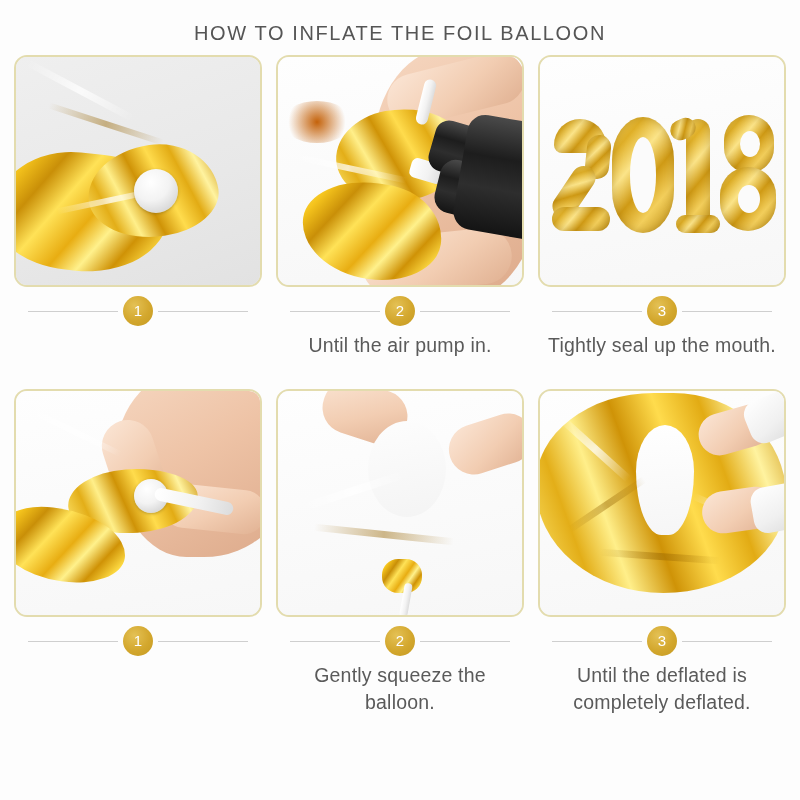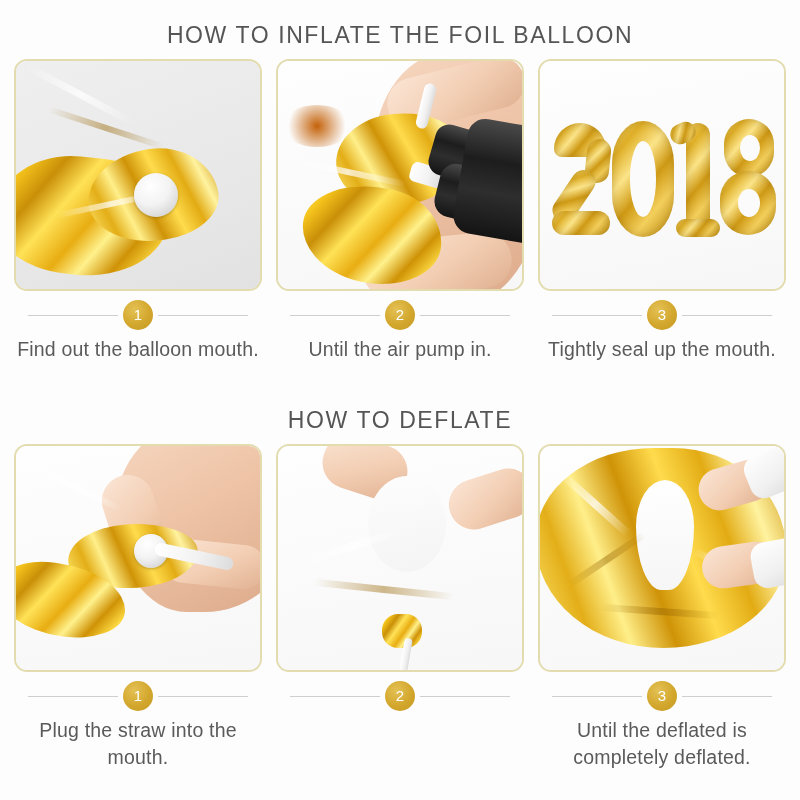--- a/index.html
+++ b/index.html
@@ -18,21 +18,21 @@
     width: 800px;
     height: 800px;
     position: relative;
     background: #fdfdfd;
   }
 
   
   .section { width: 800px; }
   .section-title {
     text-align: center;
-    font-size: 23px;
+    font-size: 20px;
     letter-spacing: 1.6px;
     color: #555555;
     font-weight: 400;
     text-transform: uppercase;
   }
   #section-inflate .section-title { padding-top: 22px; }
   #section-deflate .section-title { padding-top: 14px; }
 
   .row {
     display: flex;
@@ -185,21 +185,20 @@
           <div class="crease" style="left:4px; top:30px; width:120px; height:7px; transform:rotate(28deg);"></div>
           <div class="shade" style="left:30px; top:64px; width:120px; height:6px; transform:rotate(18deg);"></div>
           <div class="crease" style="left:40px; top:140px; width:110px; height:6px; transform:rotate(-12deg);"></div>
           <div class="valve" style="left:118px; top:112px; width:44px; height:44px;"></div>
         </div>
         <div class="divider">
           <div class="line left"></div>
           <div class="line right"></div>
           <div class="badge">1</div>
         </div>
-        <div class="caption">Find out the balloon mouth.</div>
       </div>
 
       <div class="cell">
         <div class="photo">
           <div class="bg-white"></div>
 
           <div class="skin" style="left:96px; top:-10px; width:170px; height:250px; border-radius:46% 40% 44% 50%/40% 48% 52% 46%;"></div>
           <div class="skin-l" style="left:108px; top:6px; width:140px; height:52px; border-radius:40px; transform:rotate(-14deg);"></div>
           <div class="skin-l" style="left:84px; top:176px; width:150px; height:56px; border-radius:40px; transform:rotate(-6deg);"></div>
 
@@ -249,21 +248,20 @@
           <div class="line right"></div>
           <div class="badge">3</div>
         </div>
         <div class="caption">Tightly seal up the mouth.</div>
       </div>
 
     </div>
   </div>
 
   <div class="section" id="section-deflate" style="margin-top:30px;">
-    <div class="section-title">HOW TO DEFLATE</div>
 
     <div class="row" style="margin-top:10px;">
 
       <div class="cell">
         <div class="photo tall">
           <div class="bg-white"></div>
           <div class="skin" style="left:100px; top:-24px; width:176px; height:190px; border-radius:46% 44% 50% 40%/46% 50% 44% 52%;"></div>
           <div class="skin-l" style="left:92px; top:28px; width:52px; height:92px; border-radius:26px; transform:rotate(-18deg);"></div>
           <div class="skin-l" style="left:146px; top:96px; width:104px; height:44px; border-radius:24px; transform:rotate(6deg);"></div>
           <div class="foil" style="left:-36px; top:-16px; width:190px; height:190px; border-radius:0 44% 40% 0/0 50% 46% 0; transform:rotate(-4deg);"></div>
@@ -271,40 +269,40 @@
           <div class="foil2" style="left:-20px; top:118px; width:130px; height:72px; border-radius:40% 56% 46% 54%/44% 56% 44% 56%; transform:rotate(8deg);"></div>
           <div class="crease" style="left:0px; top:36px; width:110px; height:6px; transform:rotate(26deg);"></div>
           <div class="valve" style="left:118px; top:88px; width:34px; height:34px;"></div>
           <div class="straw" style="left:138px; top:104px; width:80px; height:13px; border-radius:7px; transform:rotate(12deg);"></div>
         </div>
         <div class="divider">
           <div class="line left"></div>
           <div class="line right"></div>
           <div class="badge">1</div>
         </div>
-        <div class="caption">Plug the straw into the mouth.</div>
       </div>
 
       <div class="cell">
         <div class="photo tall">
           <div class="bg-white"></div>
           <div class="skin-l" style="left:44px; top:-6px; width:86px; height:54px; border-radius:26px; transform:rotate(18deg);"></div>
           <div class="skin-l" style="left:170px; top:28px; width:86px; height:50px; border-radius:26px; transform:rotate(-18deg);"></div>
           <div class="foil" style="left:6px; top:4px; width:232px; height:196px; border-radius:50% 50% 46% 46%/48% 48% 52% 52%;"></div>
           <div style="position:absolute; left:90px; top:30px; width:78px; height:96px; border-radius:50%; background:linear-gradient(170deg,#fdfdfd 0%,#f4f4f4 100%);"></div>
           <div class="crease" style="left:20px; top:96px; width:110px; height:8px; transform:rotate(-18deg);"></div>
           <div class="shade" style="left:36px; top:140px; width:140px; height:7px; transform:rotate(6deg);"></div>
           <div class="foil2" style="left:104px; top:168px; width:40px; height:34px; border-radius:16px;"></div>
           <div class="straw" style="left:124px; top:192px; width:8px; height:34px; border-radius:4px; transform:rotate(10deg);"></div>
         </div>
         <div class="divider">
           <div class="line left"></div>
           <div class="line right"></div>
           <div class="badge">2</div>
         </div>
+        <div class="caption">Gently squeeze the balloon.</div>
       </div>
 
       <div class="cell">
         <div class="photo tall">
           <div class="bg-white"></div>
           <div class="foil3" style="left:-4px; top:2px; width:250px; height:200px; border-radius:48% 46% 50% 52%/46% 52% 48% 54%;"></div>
           <div style="position:absolute; left:96px; top:34px; width:58px; height:110px; border-radius:50% 50% 44% 44%/42% 42% 58% 58%; background:linear-gradient(175deg,#ffffff 0%,#f6f6f6 100%);"></div>
           <div class="crease" style="left:10px; top:54px; width:90px; height:8px; transform:rotate(42deg);"></div>
           <div class="shade" style="left:22px; top:110px; width:90px; height:7px; transform:rotate(-34deg);"></div>
           <div class="crease" style="left:150px; top:120px; width:90px; height:7px; transform:rotate(24deg);"></div>

